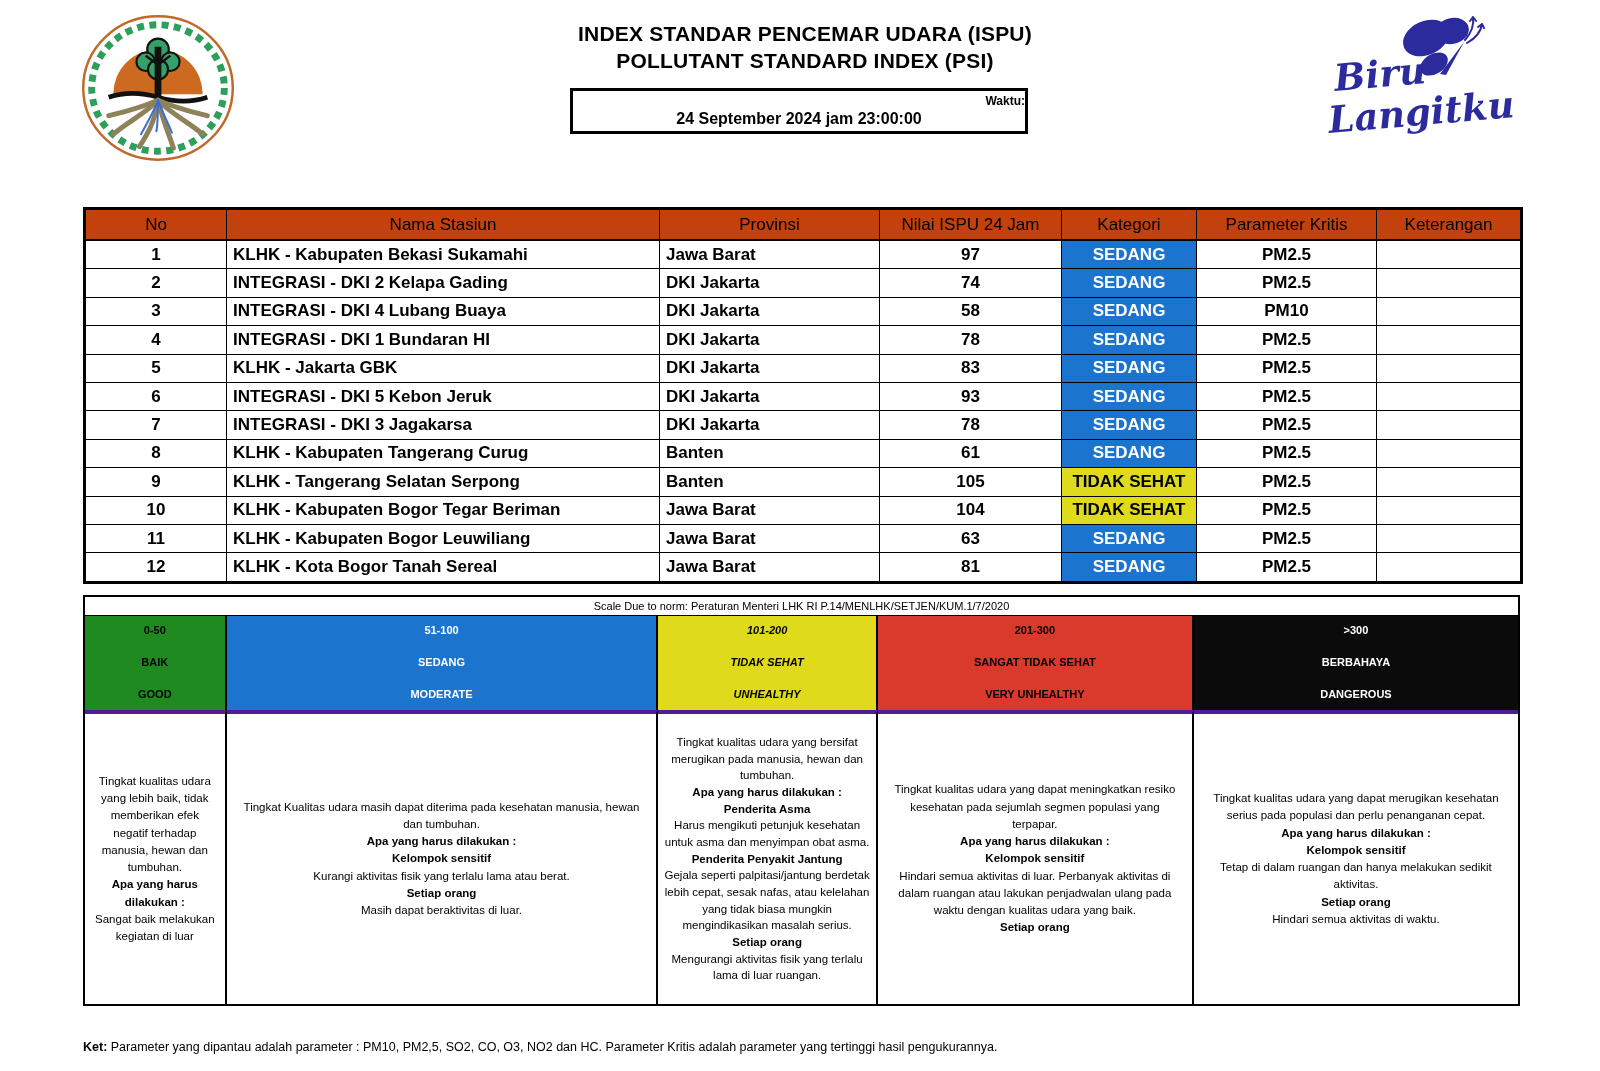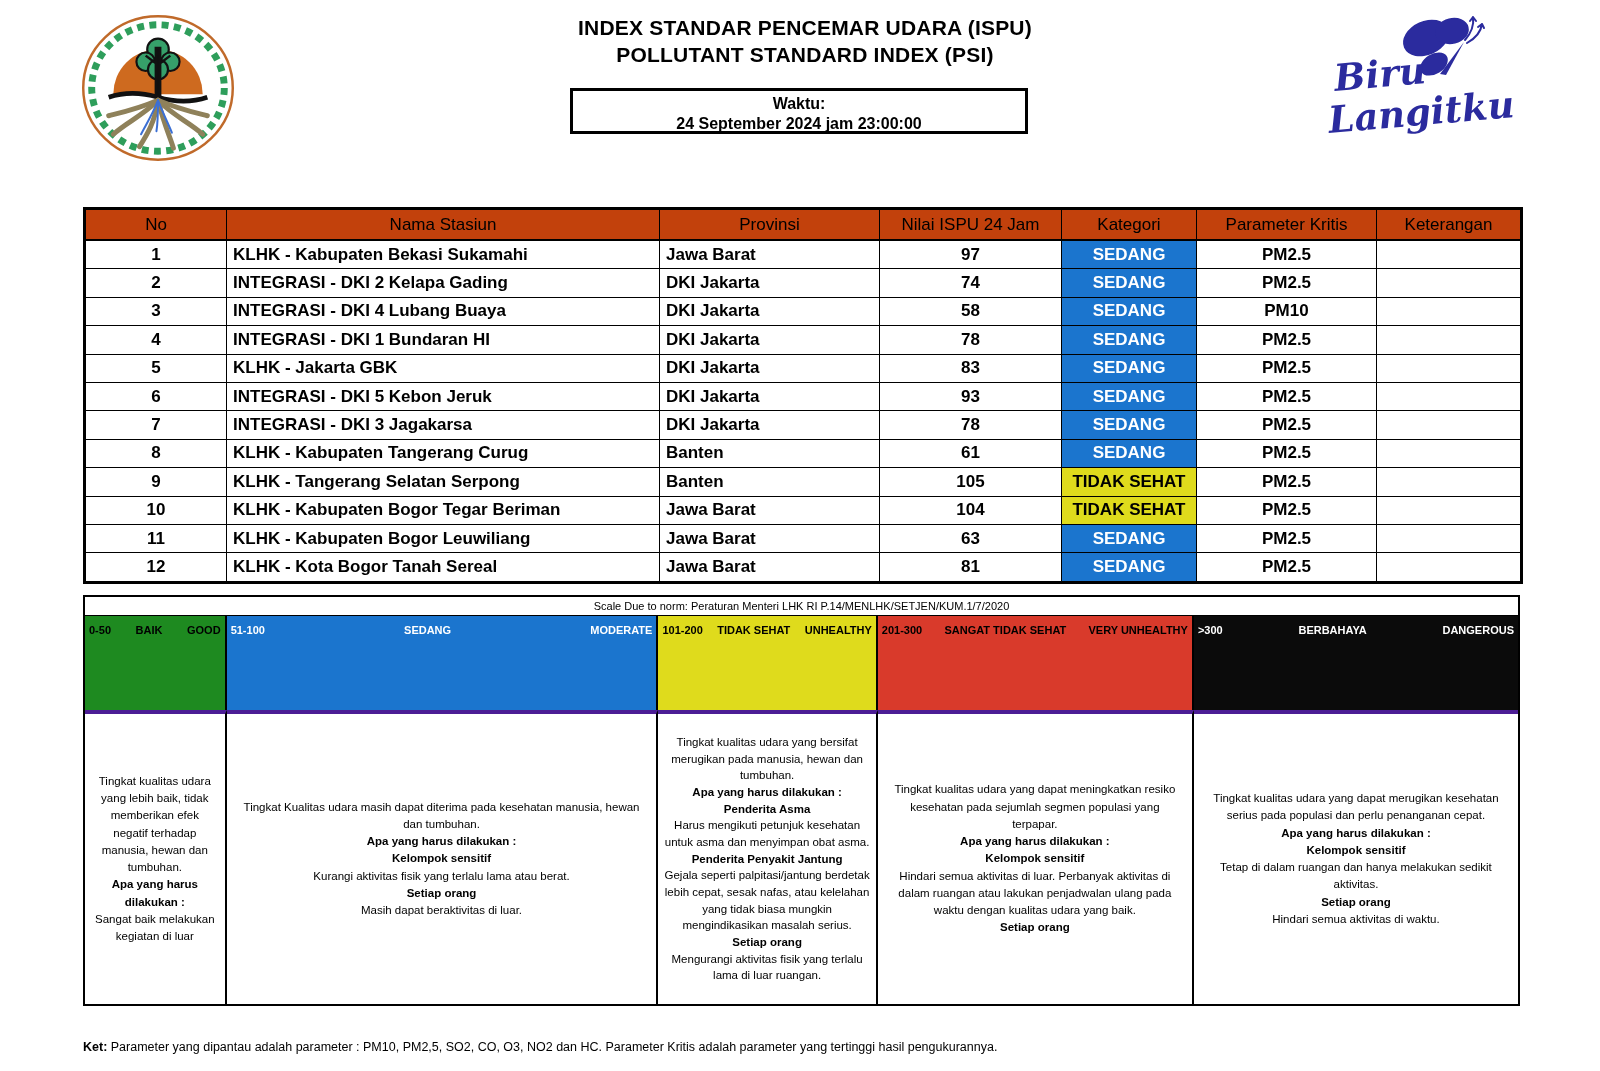--- a/index.html
+++ b/index.html
@@ -1,23 +1,23 @@
 <!DOCTYPE html>
 <html><head>
 <meta charset="utf-8">
 <style>
   html,body { margin:0; padding:0; background:#ffffff; }
   body { width:1600px; height:1071px; position:relative; font-family:"Liberation Sans", sans-serif; color:#000; }
 
   
   .klhk-logo { position:absolute; left:80px; top:14px; width:156px; height:148px; }
-  .title-wrap { position:absolute; left:405px; top:14px; width:800px; text-align:center; }
+  .title-wrap { position:absolute; left:405px; top:20px; width:800px; text-align:center; }
   .title-line { font-size:21px; font-weight:bold; line-height:1.3; letter-spacing:0.2px; }
   .time-box { position:absolute; left:570px; top:88px; width:458px; height:46px; border:3px solid #000; text-align:center; box-sizing:border-box; padding-top:3px; }
-  .time-label { font-size:16px; font-weight:bold; line-height:1.25; }
+  .time-label { font-size:12px; font-weight:bold; line-height:1.25;text-align:right; }
   .time-value { font-size:16px; font-weight:bold; line-height:1.25; }
   .brand { position:absolute; left:1322px; top:12px; width:180px; height:130px; color:#2B2B9E; }
   .brand-butterfly { position:absolute; right:10px; top:0; }
   .brand-t1 { position:absolute; left:12px; top:40px; font-family:"DejaVu Serif", serif; font-style:italic; font-weight:bold; font-size:37px; transform:rotate(-5deg); }
   .brand-t2 { position:absolute; left:6px; top:78px; font-family:"DejaVu Serif", serif; font-style:italic; font-weight:bold; font-size:37px; transform:rotate(-5deg); white-space:nowrap; }
 
   
   table.main { position:absolute; left:83px; top:207px; width:1437px; border-collapse:collapse; table-layout:fixed; border:3px solid #000; }
   table.main th { background:#c2410c; border:1.5px solid #000; border-bottom:2.5px solid #000; font-size:17px; font-weight:normal; height:29px; padding:0 4px; }
   table.main td { border:1px solid #000; border-left:1.5px solid #000; border-right:1.5px solid #000; font-size:17px; font-weight:bold; height:27.4px; padding:0 6px; white-space:nowrap; overflow:hidden; }
@@ -27,28 +27,28 @@
   td.c-val { text-align:center; }
   td.c-cat { text-align:center; }
   td.c-par { text-align:center; }
   .cat-sedang { background:#1B75CE; color:#ffffff; }
   .cat-tidak  { background:#DFDB1C; color:#000000; }
 
   
   .scale-box { position:absolute; left:83px; top:595px; width:1437px; border:2.5px solid #000; box-sizing:border-box; background:#fff; }
   .norm-bar { height:18px; line-height:18px; border-bottom:1px solid #000; text-align:center; font-size:11px; }
   .bands, .descs { display:flex; width:100%; }
-  .band-head { box-sizing:border-box; height:94px; display:flex; justify-content:space-between; text-align:center; font-weight:bold; font-size:11px; padding:8px 4px 10px 4px; border-right:2px solid #000; }
+  .band-head { box-sizing:border-box; height:94px; display:flex; flex-direction:column; justify-content:space-between; text-align:center; font-weight:bold; font-size:11px; padding:8px 4px 10px 4px; border-right:2px solid #000; }
   .band-head:last-child { border-right:none; }
   .band-desc { box-sizing:border-box; height:294px; border-top:4px solid #4c1d95; border-right:2px solid #000; display:flex; flex-direction:column; justify-content:center; text-align:center; font-size:11.5px; line-height:1.5; padding:6px 10px; }
   .band-desc:last-child { border-right:none; }
   .w0 { width:142px; } .w1 { width:433px; } .w2 { width:220px; } .w3 { width:317px; } .w4 { width:325px; }
   .bg-green { background:#1E8A20; color:#000; }
   .bg-blue  { background:#1B75CE; color:#fff; }
-  .bg-yellow{ background:#DFDB1C; color:#000; }
+  .bg-yellow{ background:#DFDB1C; color:#000;font-style:italic; }
   .bg-red   { background:#D93A2B; color:#000; }
   .bg-black { background:#0B0B0B; color:#fff; }
   .bd-tight { line-height:1.45; padding:4px 6px; }
   .dl.b { font-weight:bold; }
 
   
   .footnote { position:absolute; left:83px; top:1040px; width:1440px; font-size:12.5px; }
   .footnote .k { font-weight:bold; }
 </style>
 </head>

